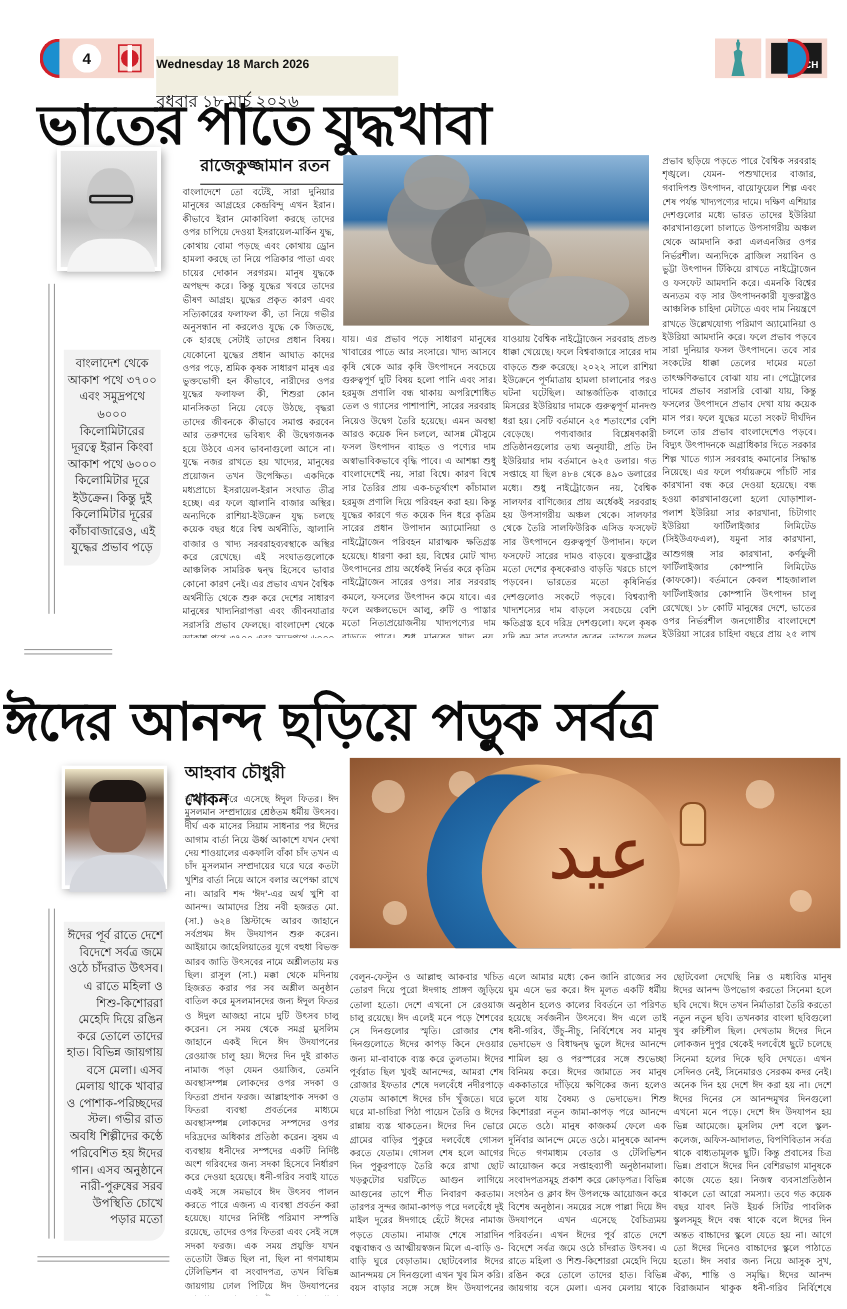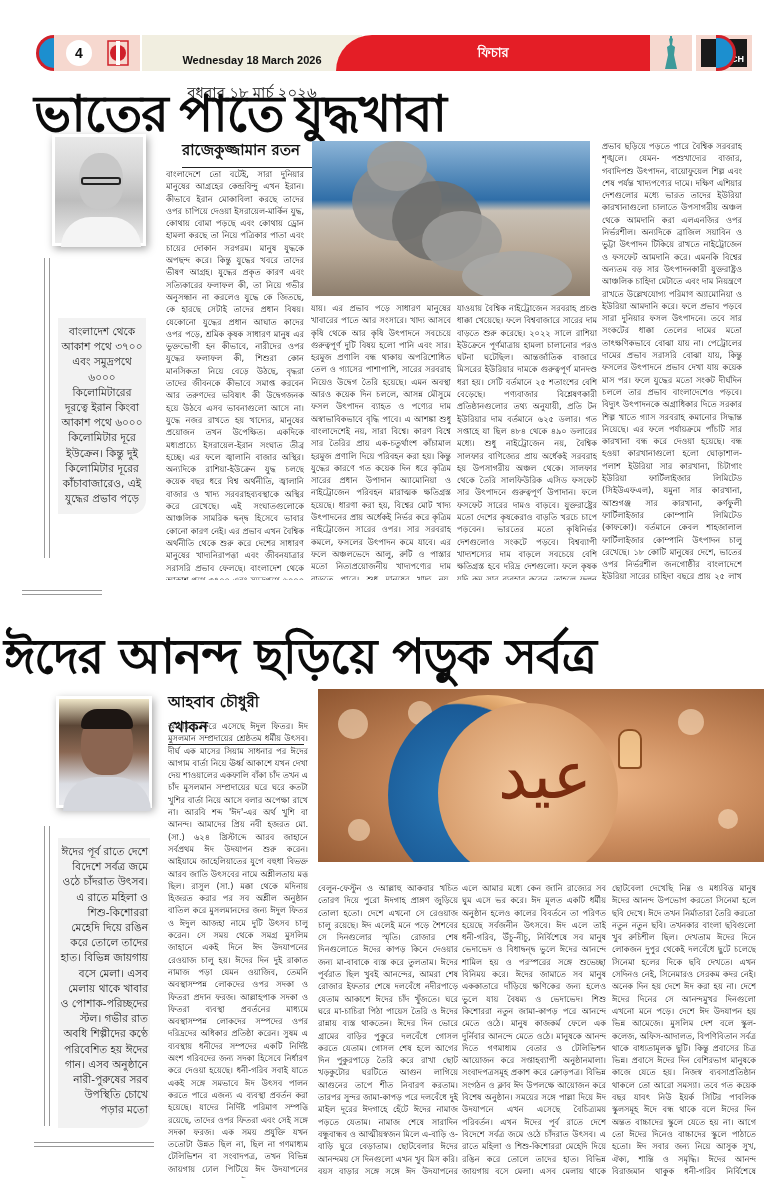--- a/index.html
+++ b/index.html
@@ -6,21 +6,21 @@
   html, body { width: 770px; height: 1190px; background: #ffffff; overflow: hidden; }
   body { font-family: "DejaVu Sans", sans-serif; color: #111; position: relative; }
 
   
   .hdr { position: absolute; left: 36px; top: 35px; width: 700px; height: 36px; }
   .hdr .cap-l { position: absolute; left: 0; top: 0; width: 20px; height: 36px; border: 3px solid #d0202a; border-right: none; border-radius: 18px 0 0 18px; background: #1c8fcf; }
   .hdr .cap-r { position: absolute; right: 0; top: 0; width: 20px; height: 36px; border: 3px solid #d0202a; border-left: none; border-radius: 0 18px 18px 0; background: #1c8fcf; }
   .hdr .pg { position: absolute; left: 18px; top: 0; width: 86px; height: 36px; background: #f6d8cf; }
   .hdr .pgnum { position: absolute; left: 12px; top: 5px; width: 26px; height: 26px; border-radius: 50%; background: #fff; font-family: "Liberation Sans", sans-serif; font-weight: bold; font-size: 14px; text-align: center; line-height: 26px; }
   .hdr .mini-logo { position: absolute; left: 52px; top: 4px; width: 24px; height: 28px; }
-  .hdr .date { position: absolute; left: 106px; top: 0; width: 220px; height: 36px; background: #f1eee0; text-align: center; padding-top: 19px; }
+  .hdr .date { position: absolute; left: 106px; top: 16px; width: 220px; height: 36px; background: #f1eee0; padding-top: 2px; }
   .hdr .date .en { font-family: "Liberation Sans", sans-serif; font-weight: bold; font-size: 11px; display: block; }
   .hdr .date .bn { font-family: Liberation Sans, sans-serif; font-size: 15px; display: block; margin-top: 15px; }
   .hdr .section { position: absolute; left: 300px; top: 0; width: 314px; height: 36px; background: #e41e26; border-radius: 40px 0 0 0; color: #fff; text-align: center; font-weight: bold; font-size: 13px; line-height: 36px; }
   .hdr .liberty { position: absolute; left: 614px; top: 0; width: 42px; height: 36px; background: #f6d8cf; }
   .hdr .brand { position: absolute; left: 660px; top: 0; width: 56px; height: 36px; background: #f6d8cf; }
   .hdr .brand .box { position: absolute; left: 5px; top: 4px; width: 46px; height: 28px; background: #1a1a1a; color: #fff; font-family: "Liberation Sans", sans-serif; font-weight: bold; font-size: 9px; text-align: right; padding-right: 3px; padding-top: 15px; }
 
   
   .headline { position: absolute; font-family: "DejaVu Serif", serif; font-weight: bold; color: #0b0b0b; letter-spacing: -1px; }
   .h1 { left: 34px; top: 76px; font-size: 50px; font-family: Liberation Serif, serif; }
@@ -71,21 +71,20 @@
     <svg class="mini-logo" viewBox="0 0 24 28">
       <rect x="2" y="2" width="20" height="24" fill="none" stroke="#d0202a" stroke-width="1.5"></rect>
       <circle cx="12" cy="14" r="8" fill="#d0202a"></circle>
       <rect x="10" y="2" width="4" height="24" fill="#fff"></rect>
     </svg>
   </div>
   <div class="date">
     <span class="en">Wednesday 18 March 2026</span>
     <span class="bn">বুধবার ১৮ মার্চ ২০২৬</span>
   </div>
-  <div class="section">ফিচার</div>
   <div class="liberty">
     <svg width="42" height="36" viewBox="0 0 42 36">
       <path d="M19 4 L21 2 L23 4 L22 10 L25 12 L24 20 L27 34 L15 34 L18 20 L17 12 L20 10 Z" fill="#3d9a9a"></path>
       <rect x="20" y="1" width="2" height="5" fill="#3d9a9a"></rect>
     </svg>
   </div>
   <div class="brand">
     <div class="box">TECH</div>
   </div>
   <div class="cap-r"></div>

